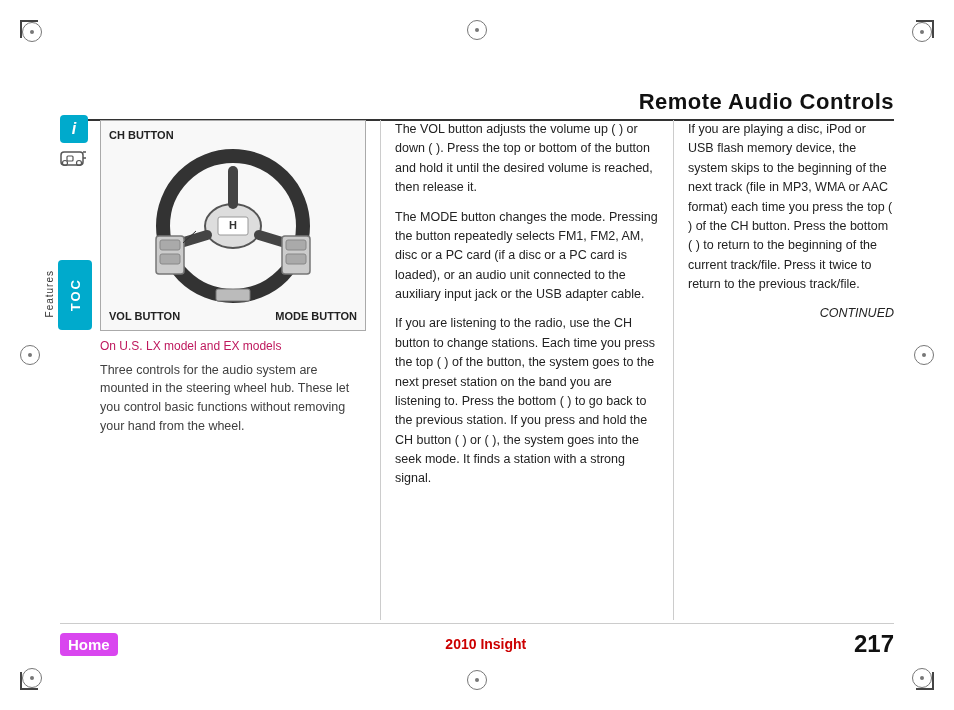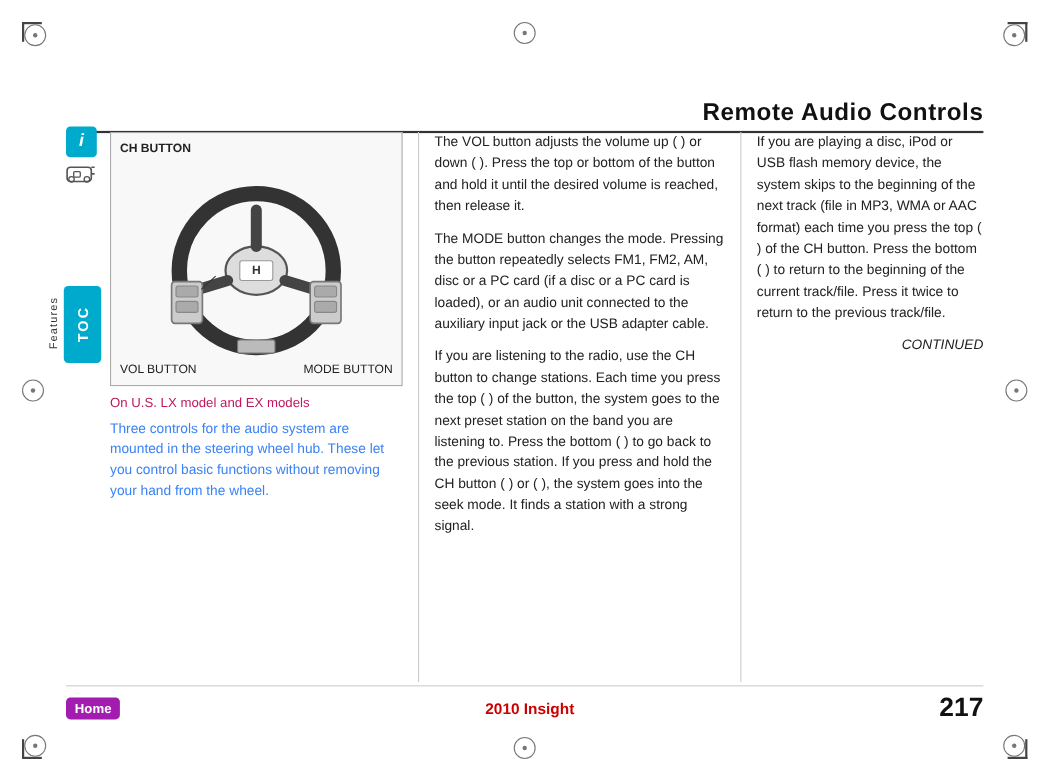--- a/index.html
+++ b/index.html
@@ -154,46 +154,46 @@
       border: 1.5px solid #aaa;
       padding: 8px;
       margin-bottom: 8px;
       position: relative;
       background: #f8f8f8;
     }
     .diagram-label-ch {
       font-size: 11px;
       font-weight: bold;
       color: #222;
-      margin-bottom: 20px;
+      margin-bottom: 0;
     }
     .steering-wheel-svg {
       display: block;
       margin: 0 auto;
     }
     .diagram-bottom-labels {
       display: flex;
       justify-content: space-between;
       margin-top: 4px;
     }
     .diagram-bottom-labels span {
       font-size: 11px;
-      font-weight: normal;
+      font-weight: bold;
       color: #222;
     }
 
     .caption-italic {
       color: #be185d;
       font-size: 12px;
       margin-bottom: 6px;
       line-height: 1.3;
     }
     .caption-text {
       font-size: 12.5px;
-      color: #3b82f6;
+      color: #404040;
       line-height: 1.5;
     }
 
     
     .col-mid {
       flex: 1;
       padding: 0 14px;
       border-left: 1px solid #ccc;
       border-right: 1px solid #ccc;
     }
@@ -231,23 +231,23 @@
       bottom: 52px;
       left: 60px;
       right: 60px;
       display: flex;
       align-items: center;
       justify-content: space-between;
       border-top: 1px solid #ccc;
       padding-top: 6px;
     }
     .home-button {
-      background: #a21caf;
+      background: #d946ef;
       color: white;
-      font-size: 12px;
+      font-size: 15px;
       font-weight: bold;
       padding: 3px 8px;
       border-radius: 4px;
     }
     .footer-center {
       font-size: 14px;
       font-weight: bold;
       color: #cc0000;
     }
     .footer-page-num {

